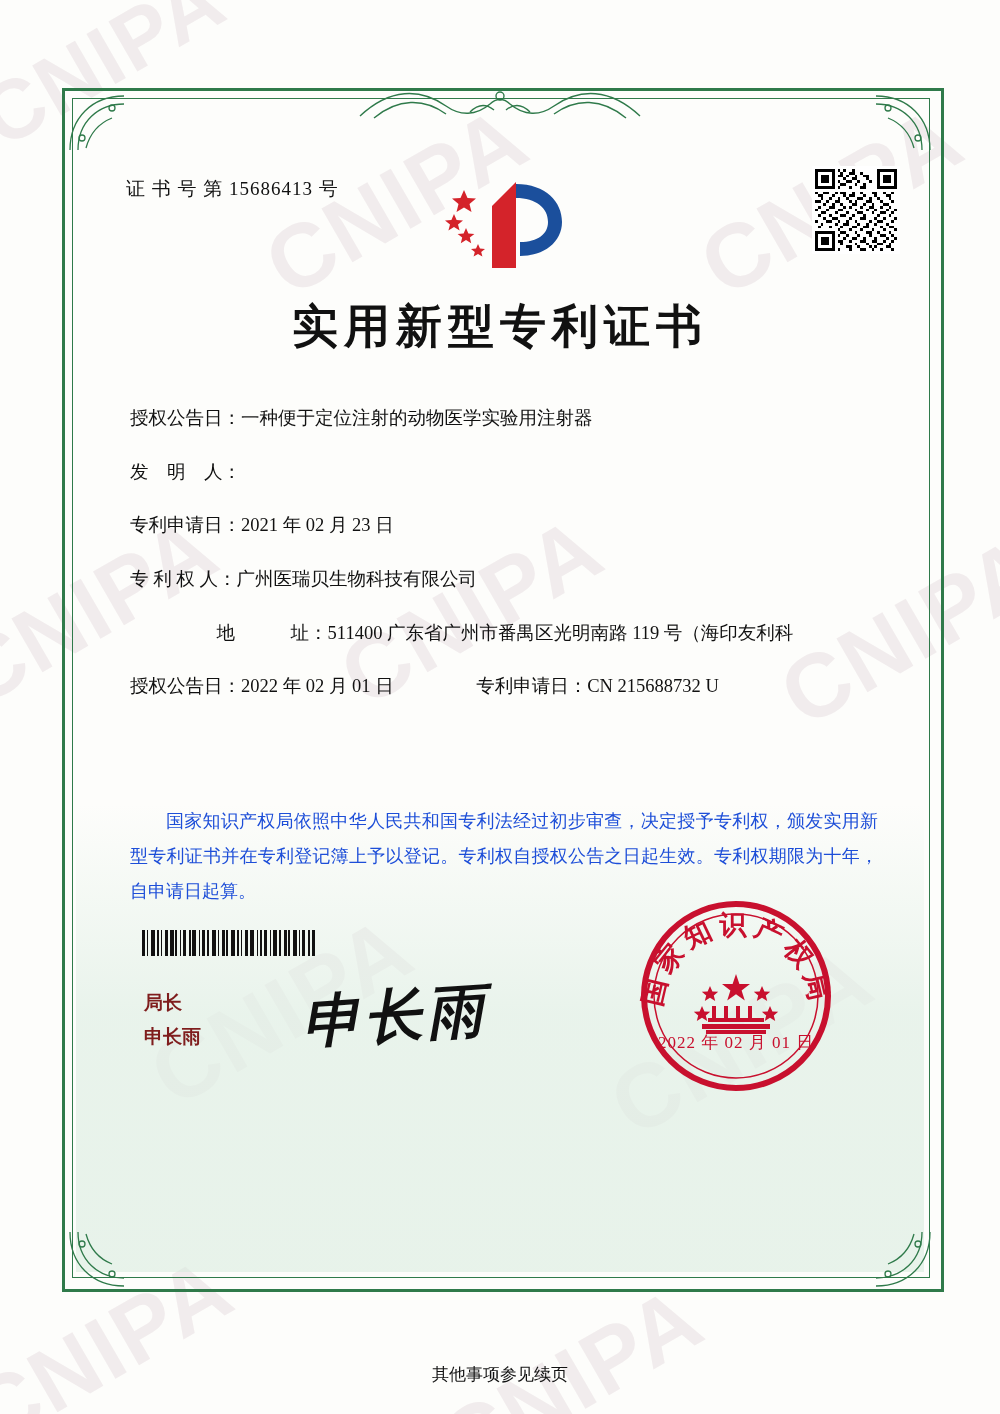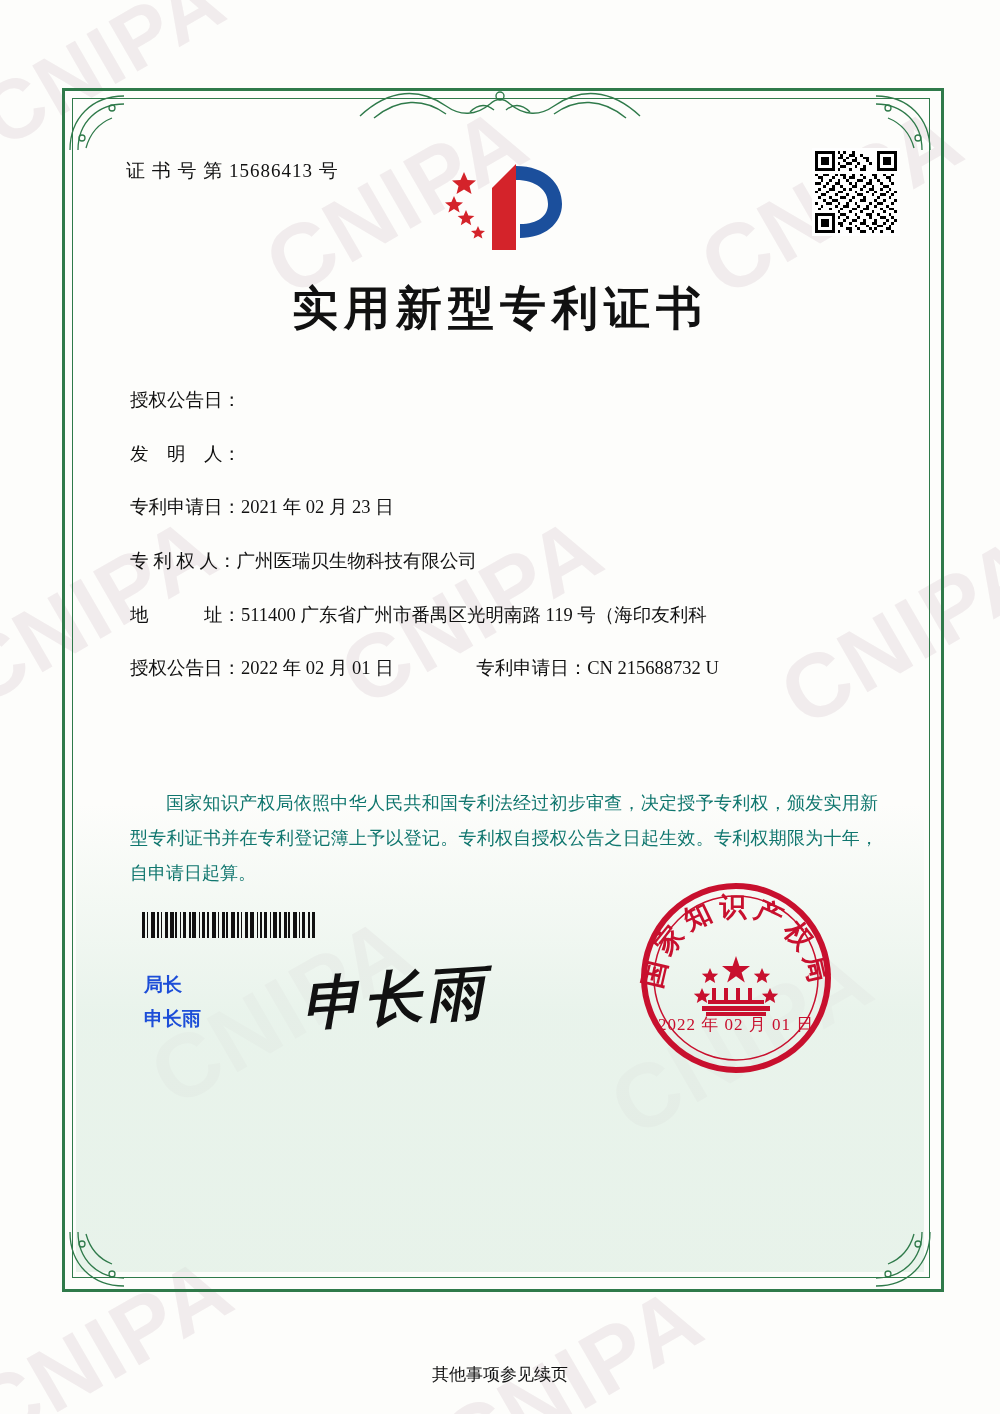--- a/index.html
+++ b/index.html
@@ -79,21 +79,21 @@
     transform: translateX(-50%);
     color: #2f7a4a;
     z-index: 4;
   }
   .top-orn svg { width: 100%; height: 100%; display:block; }
 
   
   .content {
     position: absolute;
     left: 72px;
-    top: 86px;
+    top: 104px;
     width: 856px;
     height: 1100px;
     z-index: 5;
   }
   .cert-no {
     position: absolute;
     left: 54px;
     top: 72px;
     font-size: 19px;
     letter-spacing: 1px;
@@ -167,21 +167,21 @@
     margin-left: 135px;
   }
 
   .para {
     position: absolute;
     left: 58px;
     right: 50px;
     top: 700px;
     font-size: 18px;
     line-height: 1.95;
-    color: #0f766e;
+    color: #1d4ed8;
     text-align: justify;
   }
   .para p { margin: 0 0 2px 0; text-indent: 2em; }
 
   
   .barcode {
     position: absolute;
     left: 70px;
     bottom: 248px;
     width: 228px;
@@ -195,21 +195,21 @@
     height: 100%;
   }
 
   .sign-block {
     position: absolute;
     left: 72px;
     bottom: 150px;
     font-size: 19px;
     line-height: 1.8;
     font-weight: bold;
-    color: #1d4ed8;
+    color: #7f1d1d;
   }
   .signature {
     position: absolute;
     left: 230px;
     bottom: 148px;
     font-size: 58px;
     font-family: "DejaVu Serif", serif;
     font-style: italic;
     font-weight: bold;
     color: #111;
@@ -544,33 +544,34 @@
           <polygon points="58,68 60,72.6 65,72.9 61.2,75.9 62.4,80.6 58,78 53.6,80.6 54.8,75.9 51,72.9 56,72.6"></polygon>
         </g>
       </svg>
     </div>
 
     <div class="title">实用新型专利证书</div>
 
     <div class="fields">
       <div class="field">
         <span class="f-label">授权公告日：</span>
+        <span class="f-value">一种便于定位注射的动物医学实验用注射器</span>
       </div>
       <div class="field">
         <span class="f-label">发　明　人：</span>
       </div>
       <div class="field">
         <span class="f-label">专利申请日：</span>
         <span class="f-value">2021 年 02 月 23 日</span>
       </div>
       <div class="field">
         <span class="f-label">专 利 权 人：</span>
         <span class="f-value">广州医瑞贝生物科技有限公司</span>
       </div>
-      <div class="field" style="display:block;">
+      <div class="field" style="display:block;text-align:center;">
         <span class="f-label">地　　　址：</span><span>511400 广东省广州市番禺区光明南路 119 号（海印友利科</span>
       </div>
       <div class="field two-col">
         <span class="f-label">授权公告日：</span><span>2022 年 02 月 01 日</span>
         <span class="right">专利申请日：</span><span>CN 215688732 U</span>
       </div>
     </div>
 
     <div class="para">
       <p>国家知识产权局依照中华人民共和国专利法经过初步审查，决定授予专利权，颁发实用新型专利证书并在专利登记簿上予以登记。专利权自授权公告之日起生效。专利权期限为十年，自申请日起算。</p>

